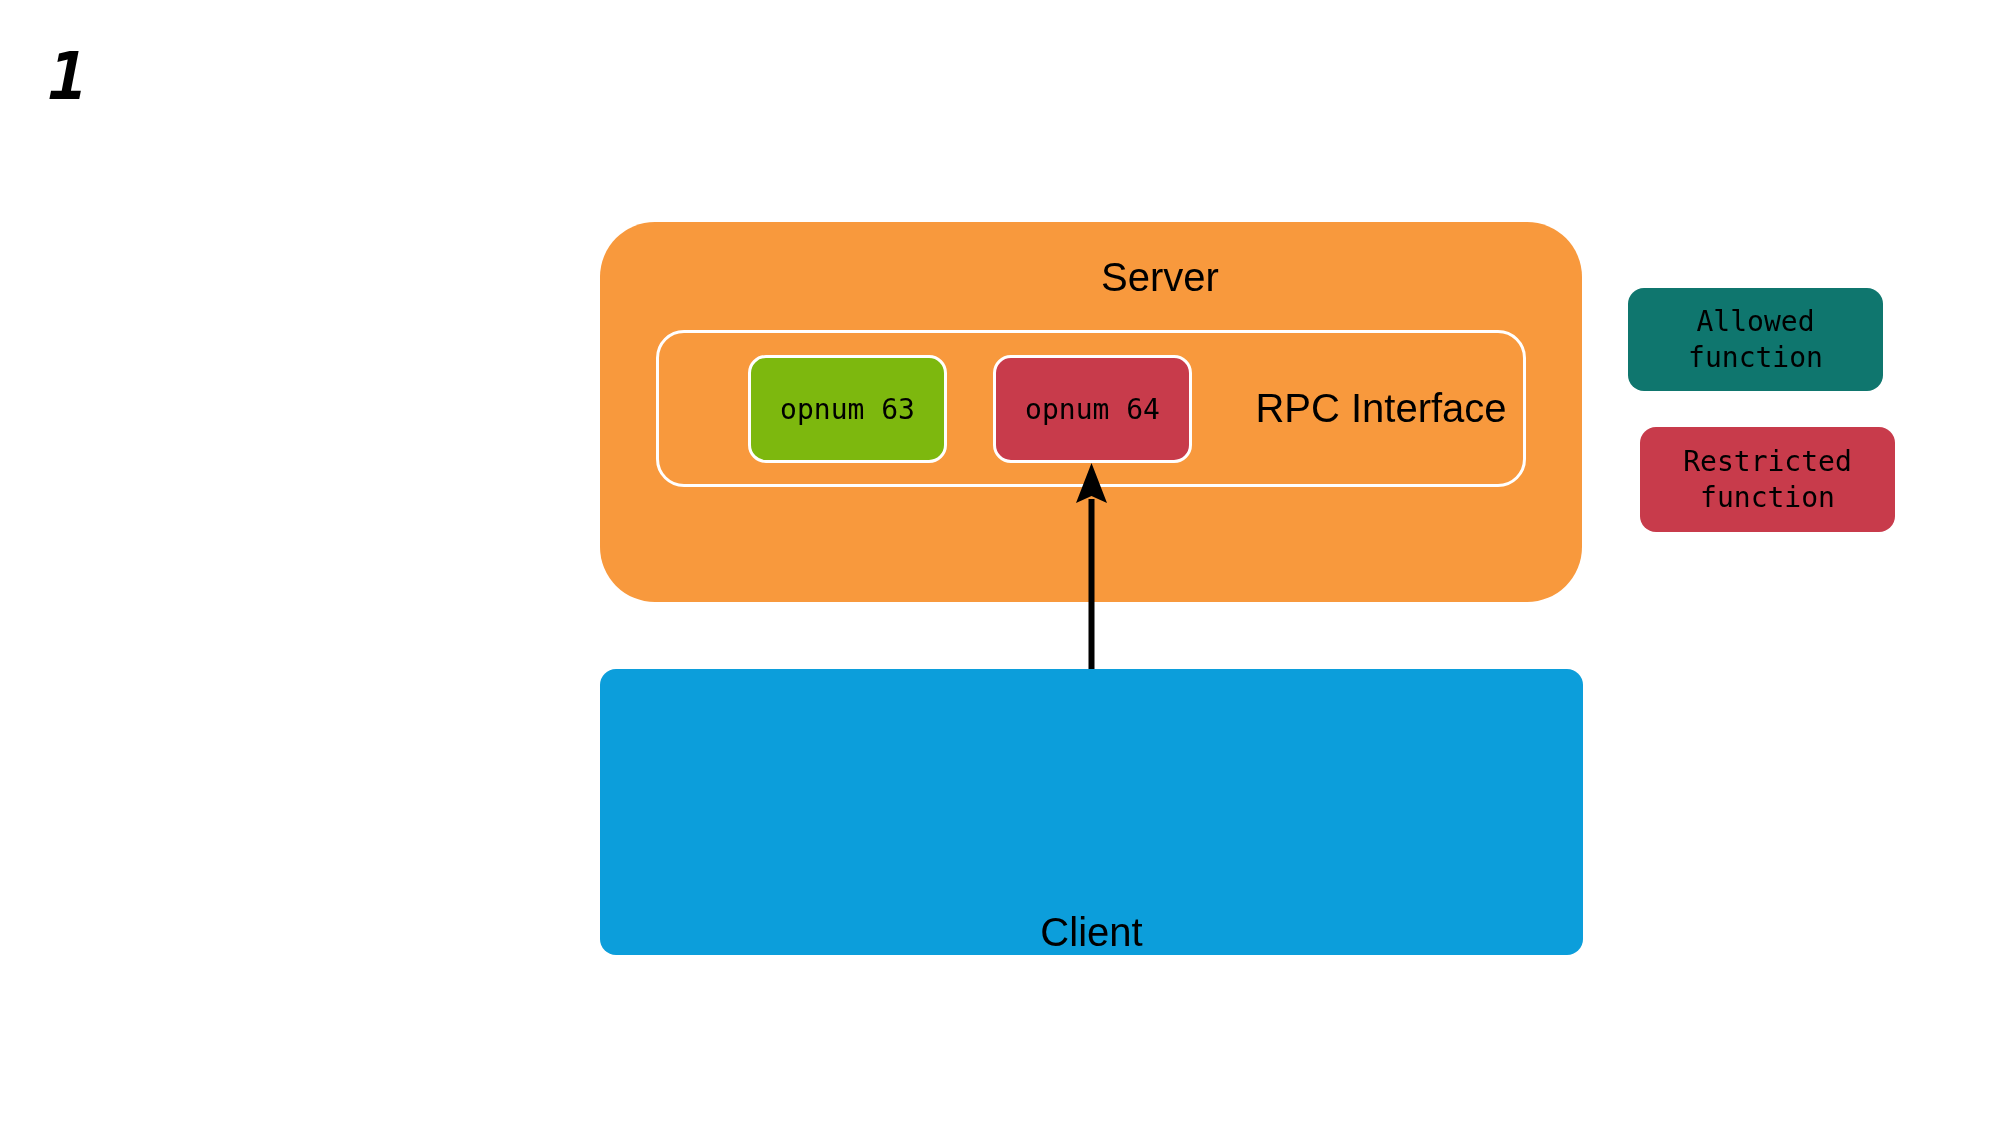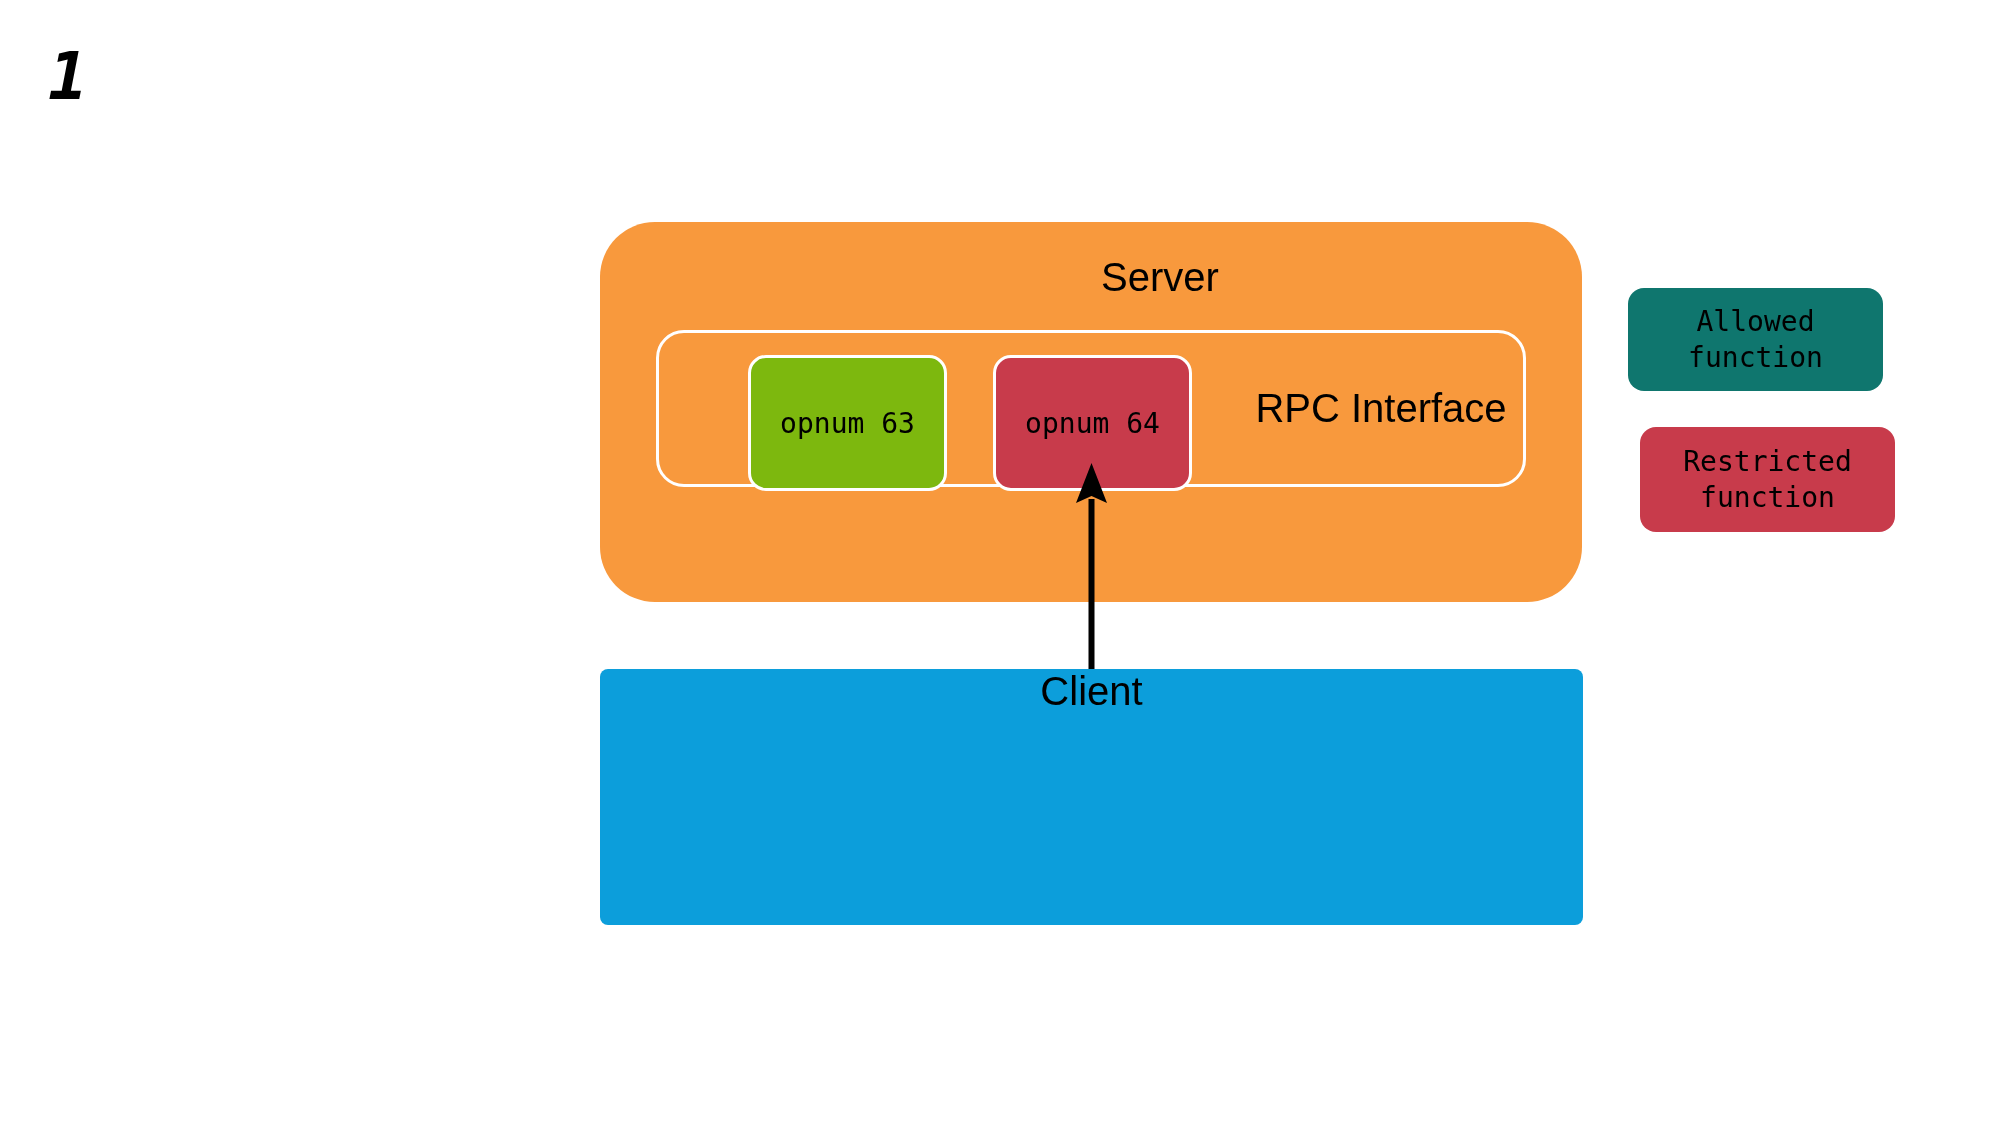--- a/index.html
+++ b/index.html
@@ -63,43 +63,43 @@
     top: 384px;
     width: 300px;
     text-align: center;
     font-size: 40px;
     line-height: 48px;
   }
 
   
   .opnum {
     top: 355px;
-    height: 136px;
+    height: 108px;
     width: 199px;
     border-radius: 18px;
     border: 3px solid #ffffff;
     box-sizing: border-box;
     display: flex;
     align-items: center;
     justify-content: center;
     font-family: "DejaVu Sans Mono", monospace;
     font-size: 28px;
   }
   .opnum-63 { left: 748px; }
   .opnum-64 { left: 993px; }
 
   
   .client-box {
     left: 600px;
     top: 669px;
     width: 983px;
-    height: 256px;
-    border-radius: 8px;
+    height: 286px;
+    border-radius: 16px;
     display: flex;
-    align-items: flex-start;
+    align-items: flex-end;
     justify-content: center;
     font-size: 40px;
   }
 
   
   .arrow-svg {
     left: 1060px;
     top: 455px;
     width: 64px;
     height: 225px;

